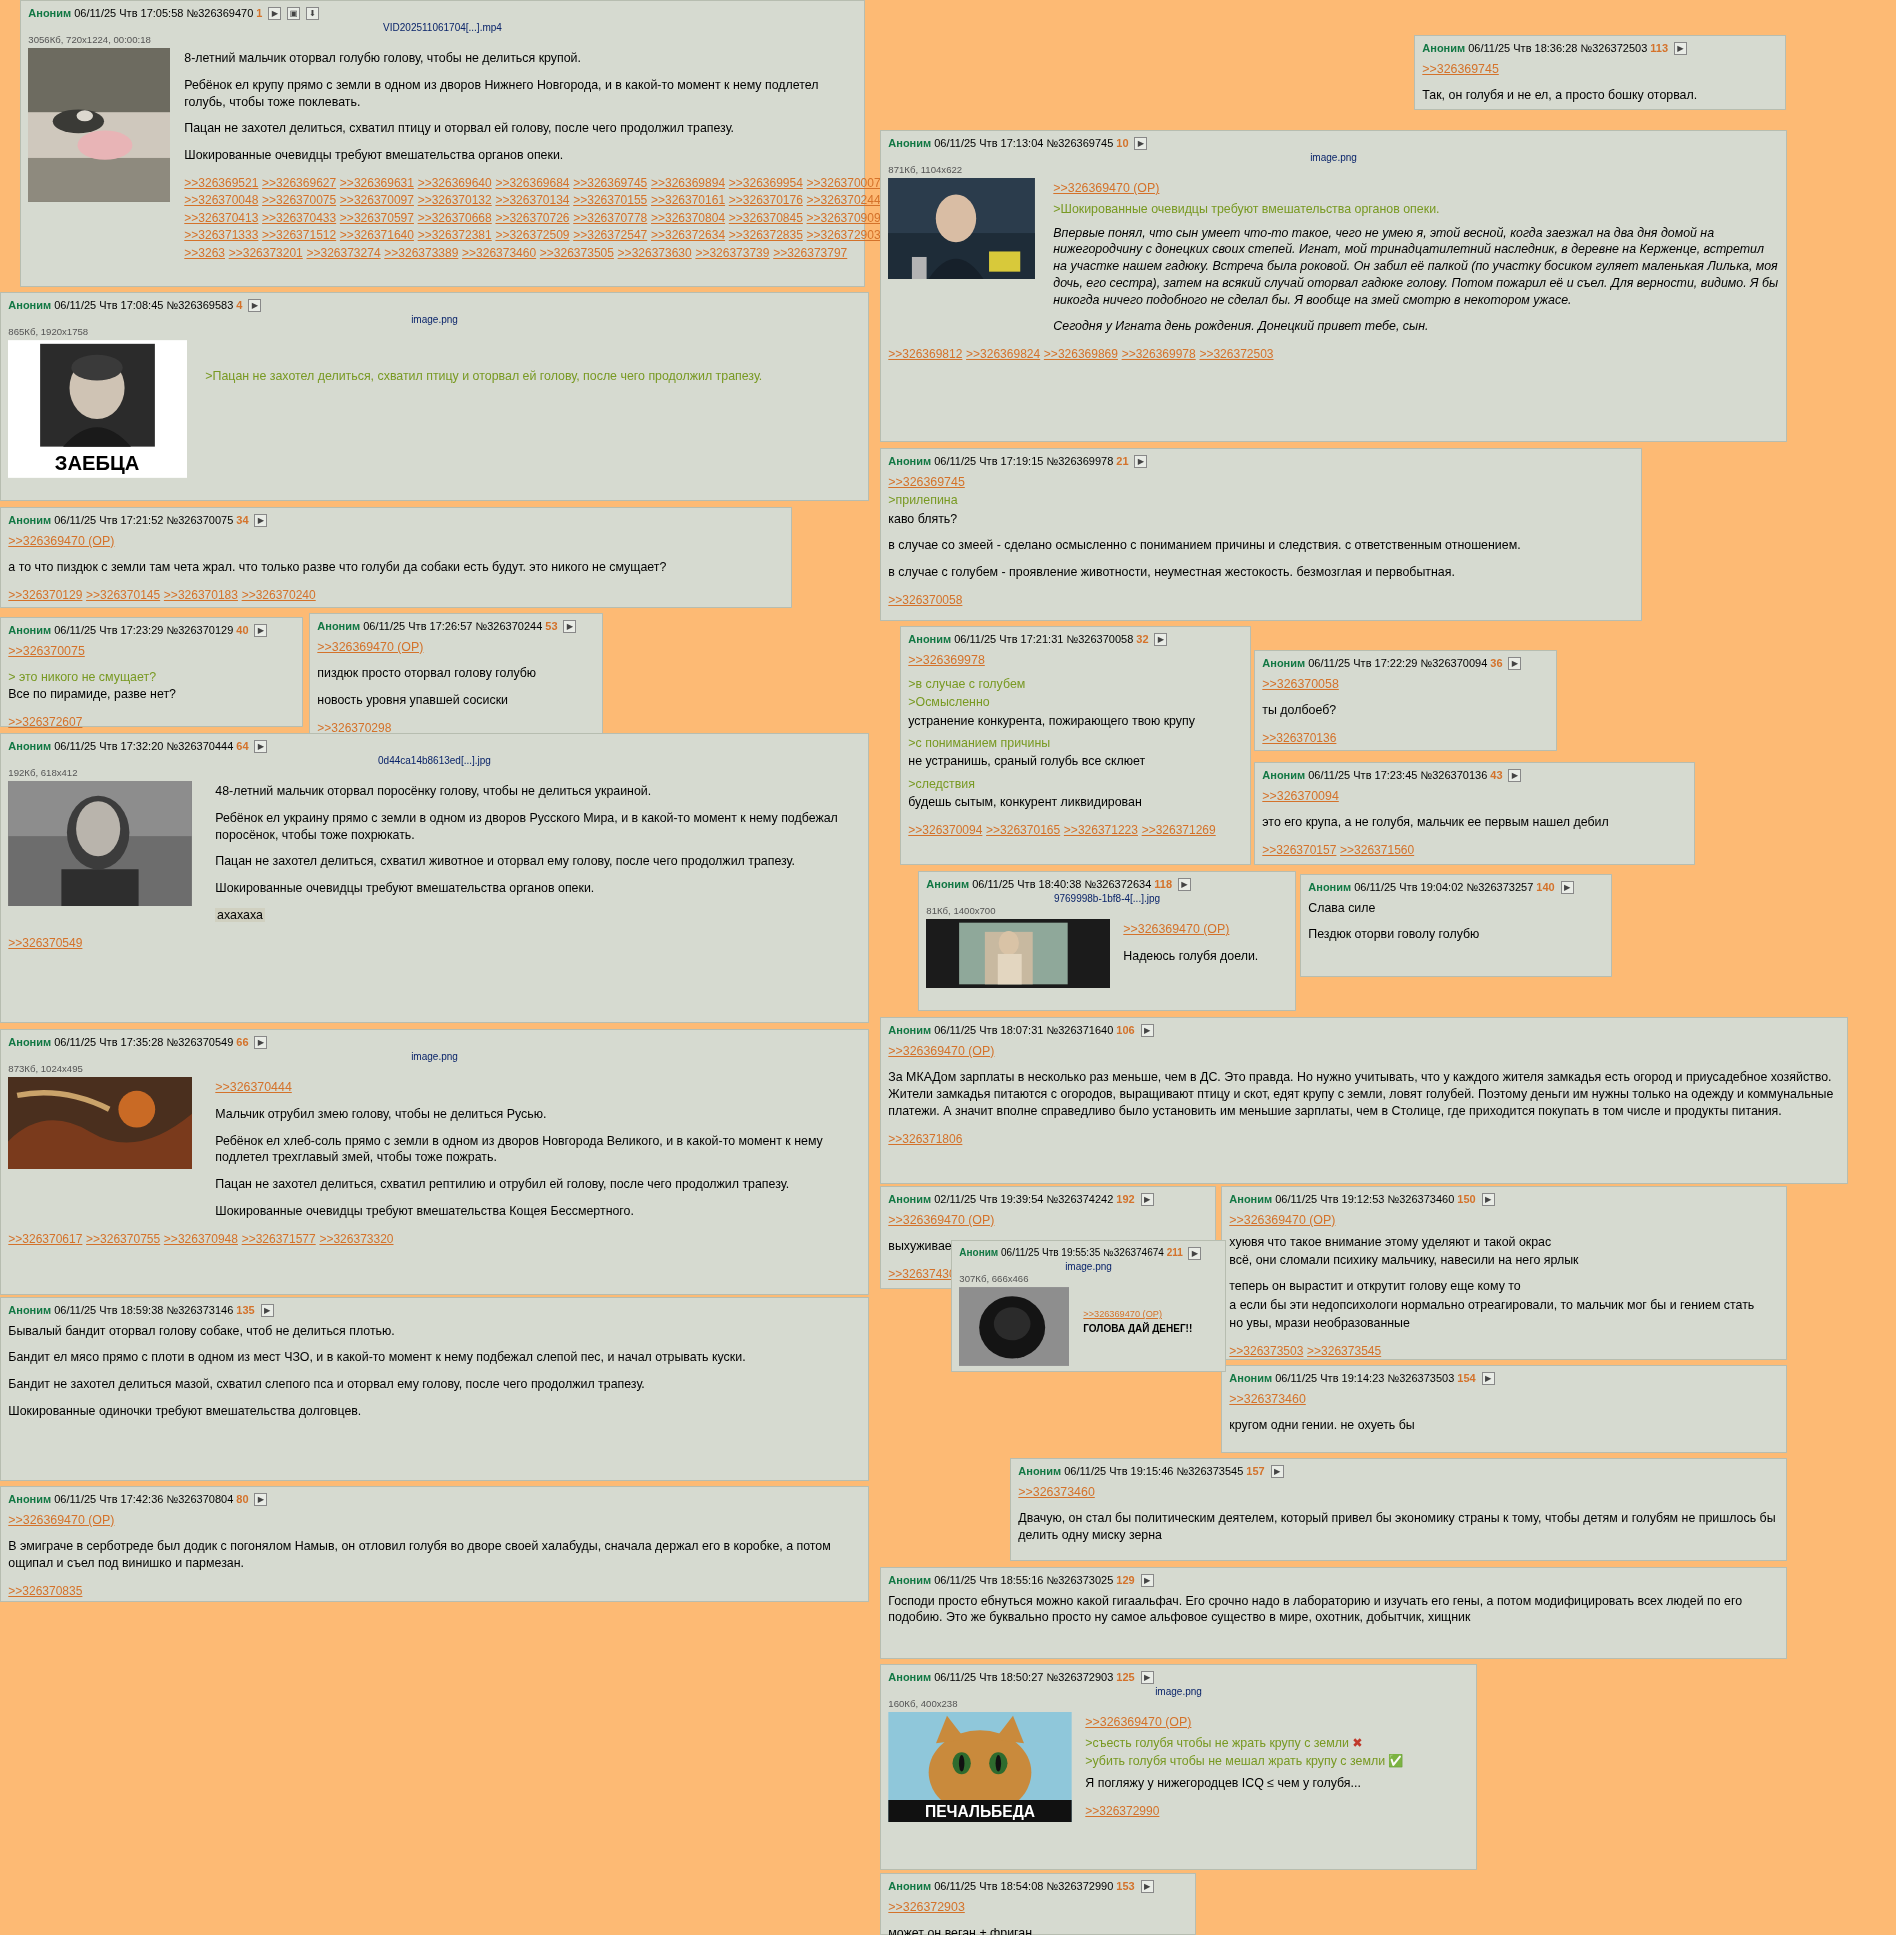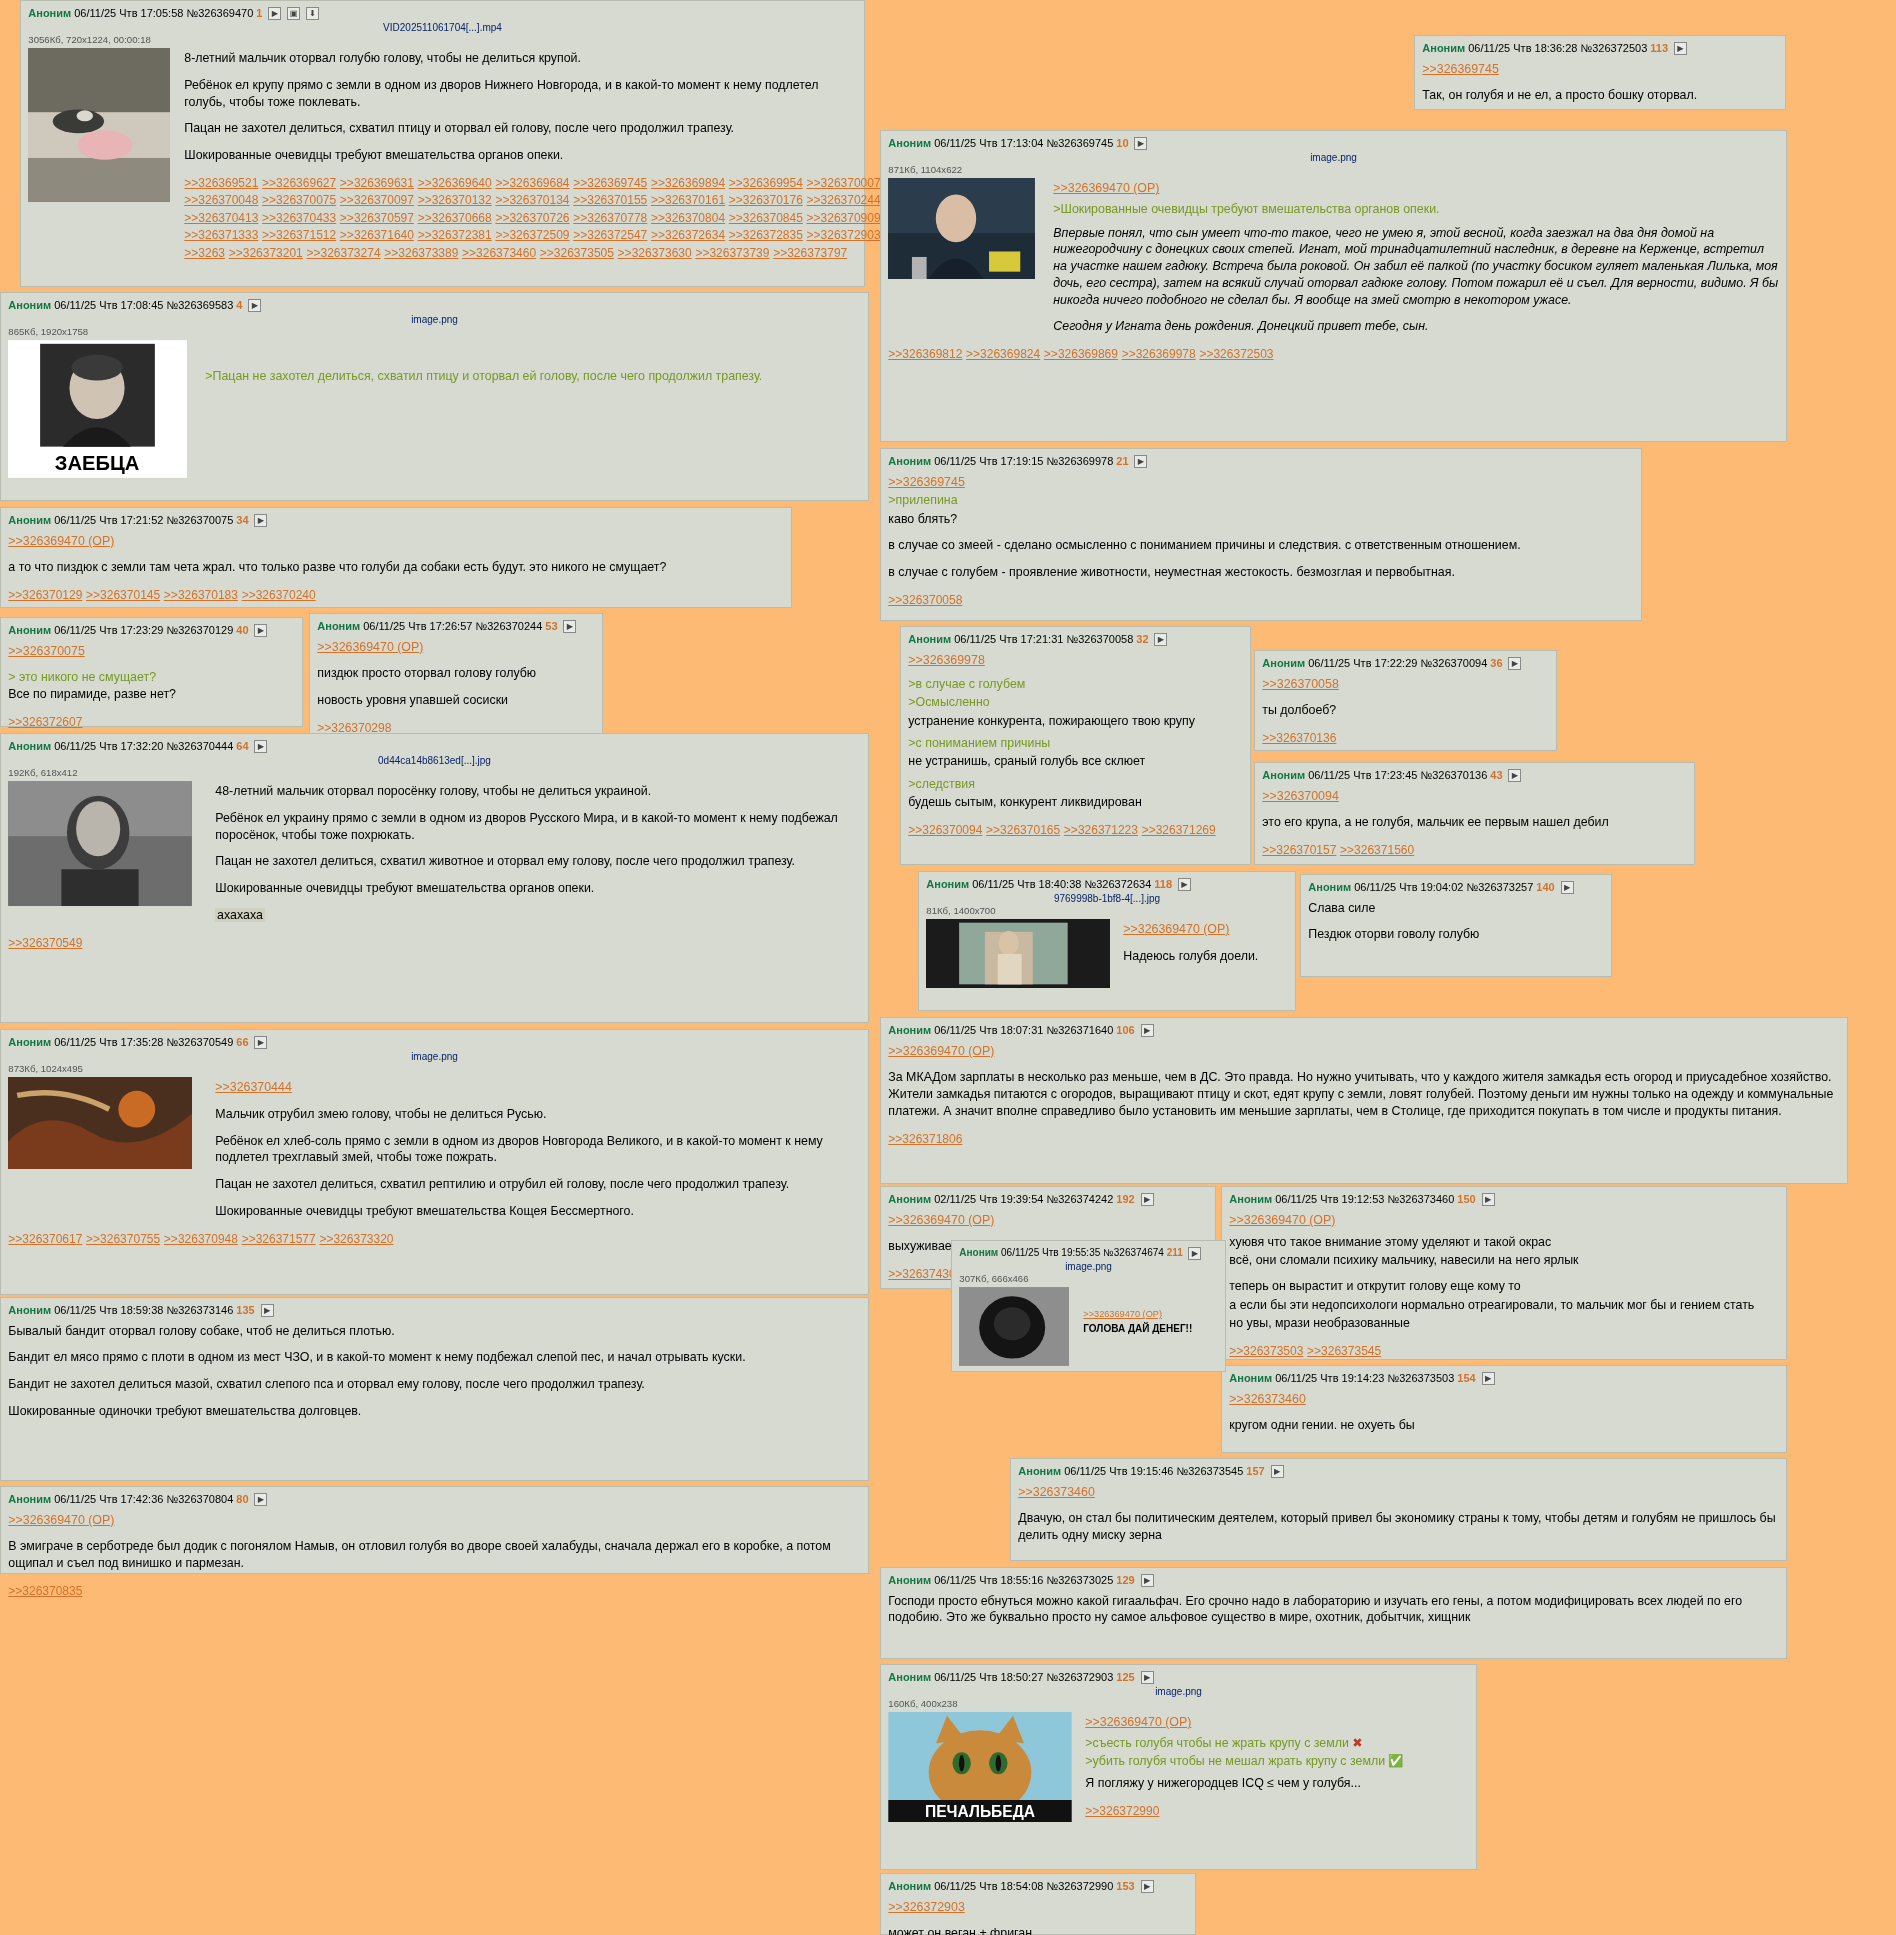--- a/index.html
+++ b/index.html
@@ -219,21 +219,21 @@
       <span class="glyph">▶</span>
     </div>
     <div class="body">
       <p>Бывалый бандит оторвал голову собаке, чтоб не делиться плотью.</p>
       <p>Бандит ел мясо прямо с плоти в одном из мест ЧЗО, и в какой-то момент к нему подбежал слепой пес, и начал отрывать куски.</p>
       <p>Бандит не захотел делиться мазой, схватил слепого пса и оторвал ему голову, после чего продолжил трапезу.</p>
       <p>Шокированные одиночки требуют вмешательства долговцев.</p>
     </div>
   </div>
 
-  <div class="post" style="left:0px;top:1486px;width:869px;height:88px;">
+  <div class="post" style="left:0px;top:1486px;width:869px;height:116px;">
     <div class="hdr">
       <span class="anon">Аноним</span>
       <span class="date">06/11/25 Чтв 17:42:36</span>
       <span class="num">№326370804</span>
       <span class="cnt">80</span>
       <span class="glyph">▶</span>
     </div>
     <div class="body">
       <p class="reflink">&gt;&gt;326369470 (OP)</p>
       <p>В эмиграче в серботреде был додик с погонялом Намыв, он отловил голубя во дворе своей халабуды, сначала держал его в коробке, а потом ощипал и съел под винишко и пармезан.</p>

